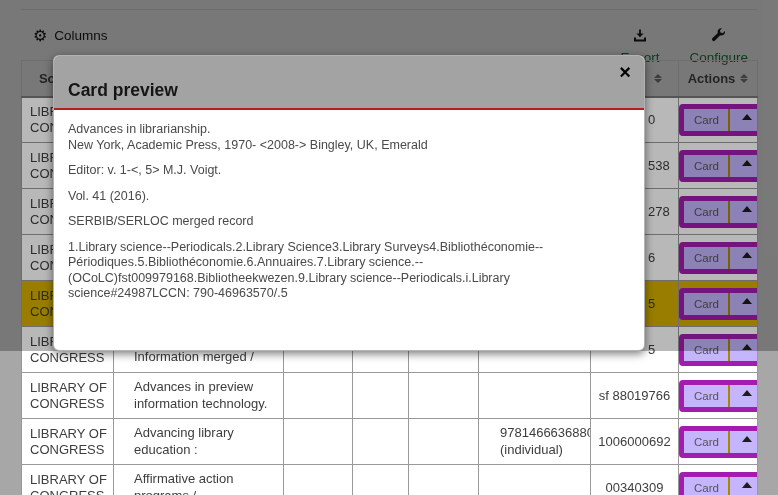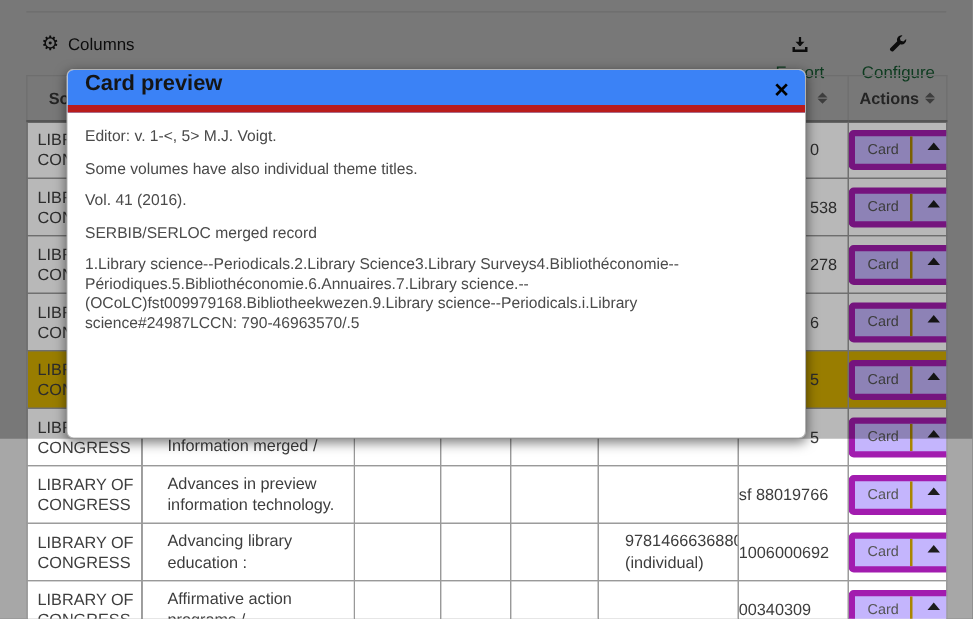--- a/index.html
+++ b/index.html
@@ -22,21 +22,21 @@
   table { border-collapse:collapse; table-layout:fixed; width:736px; }
   th, td { border:1px solid #999; font-size:13px; color:#3d3d3d; vertical-align:middle; overflow:hidden; }
   thead th { height:36px; font-weight:bold; color:#333; background:transparent; border-bottom:2px solid #777; }
   .th-inner { display:flex; align-items:center; justify-content:center; padding:0 4px; white-space:nowrap; }
   th.th-number .th-inner { justify-content:flex-end; padding-right:16px; }
   tbody tr { height:46px; background:#fff; }
   tbody tr.sel { background:#d4ad00; }
   td.c-source { text-align:left; padding-left:8px; line-height:1.22; }
   td.c-title { text-align:left; padding-left:20px; line-height:1.25; }
   td.c-isbn { text-align:left; padding-left:21px; line-height:1.25; }
-  td.c-number { }
+  td.c-number { text-align:center; }
   td.c-number.frag { text-align:left; padding-left:57px; }
   td.c-actions { text-align:center; }
   .ln { display:block; min-height:15px; }
 
   
   .sort { display:inline-flex; flex-direction:column; align-items:center; gap:1px; margin-left:5px; }
   .sort i { width:0; height:0; border-left:4px solid transparent; border-right:4px solid transparent; }
   .sort .up { border-bottom:4px solid #555; }
   .sort .dn { border-top:4px solid #555; }
 
@@ -49,21 +49,21 @@
                     border-bottom:6px solid #1d1d1d; }
 
   
   .backdrop { position:absolute; left:0; top:0; width:778px; height:351px;
               background:rgba(0,0,0,0.28); z-index:50; }
 
   
   .modal { position:absolute; left:53px; top:55px; width:592px; height:296px; z-index:100;
            background:#fff; border:1px solid rgba(0,0,0,.3); border-radius:6px;
            box-shadow:0 3px 9px rgba(0,0,0,.5); overflow:hidden; }
-  .modal-header { background:#3b82f6; border-bottom:6px solid #b91c1c; padding:0 14px 7px;
+  .modal-header { background:#a3a3a3; border-bottom:2px solid #b91c1c; padding:24px 14px 7px;
                   position:relative; }
   .modal-title { font-size:17.5px; font-weight:bold; color:#151515; }
   .modal-close { position:absolute; right:13px; top:6px; font-size:20px; font-weight:bold;
                  color:#000; cursor:pointer; line-height:20px; }
   .modal-body { padding:12px 14px; font-size:12.5px; color:#4a4a4a; line-height:15.5px; }
   .modal-body p { margin:0 0 10px; }
 </style>
 </head>
 <body>
 
@@ -355,24 +355,25 @@
 
   <div class="backdrop"></div>
 
   <div class="modal">
     <div class="modal-header">
       <span class="modal-title">Card preview</span>
       <span class="modal-close">×</span>
     </div>
     <div class="modal-body" id="modalbody">
         <p>
+          <span class="ln">Advances in librarianship.</span>
+          <span class="ln">New York, Academic Press, 1970- &lt;2008-&gt; Bingley, UK, Emerald</span>
+        </p>
+        <p>
           <span class="ln">Editor: v. 1-&lt;, 5&gt; M.J. Voigt.</span>
-        </p>
-        <p>
-          <span class="ln">Some volumes have also individual theme titles.</span>
         </p>
         <p>
           <span class="ln">Vol. 41 (2016).</span>
         </p>
         <p>
           <span class="ln">SERBIB/SERLOC merged record</span>
         </p>
         <p>
           <span class="ln">1.Library science--Periodicals.2.Library Science3.Library Surveys4.Bibliothéconomie--Périodiques.5.Bibliothéconomie.6.Annuaires.7.Library science.--(OCoLC)fst009979168.Bibliotheekwezen.9.Library science--Periodicals.i.Library science#24987LCCN: 790-46963570/.5</span>
         </p>

